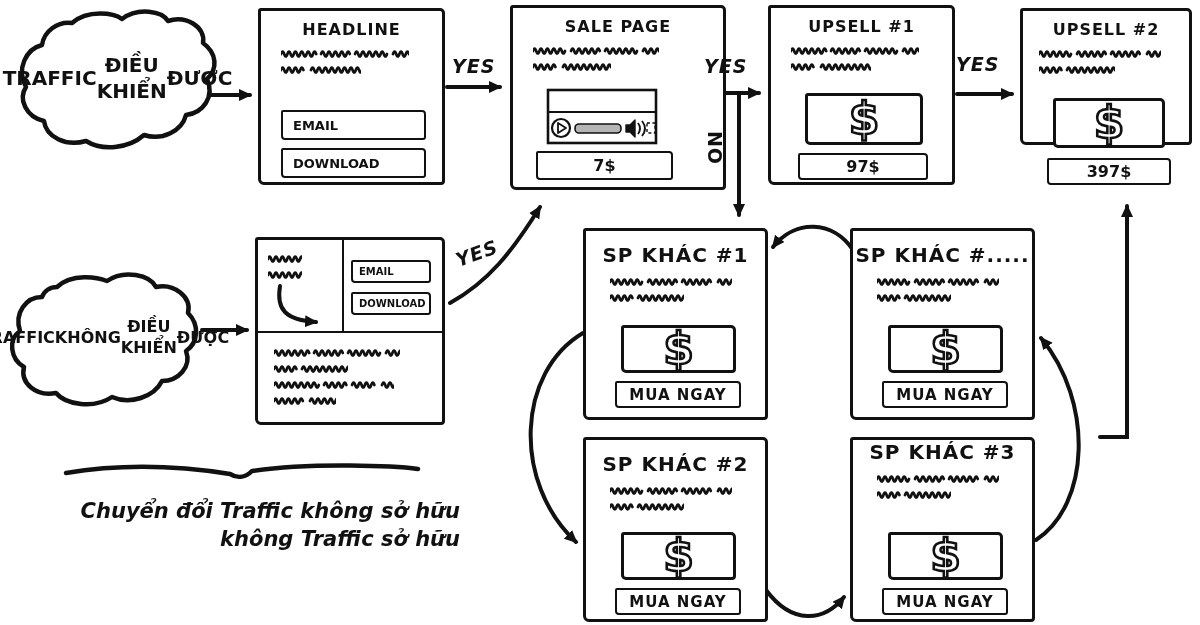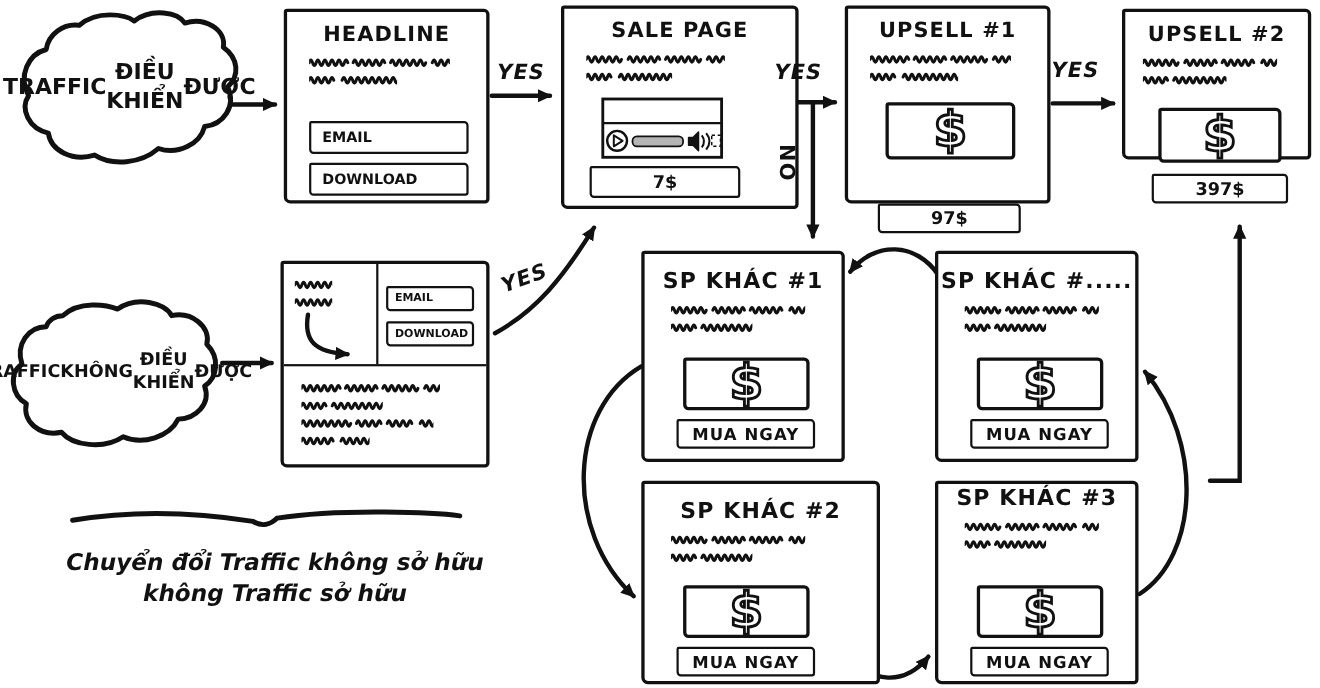--- a/index.html
+++ b/index.html
@@ -7,21 +7,21 @@
     width:1200px;height:625px;position:relative;background:#ffffff;
     font-family:"DejaVu Sans", sans-serif;color:#111;overflow:hidden;
   }
   .abs{position:absolute;}
   
   .hbox{
     position:absolute;background:#fff;border:3px solid #111;border-radius:3px 5px 4px 6px;
     box-sizing:border-box;
   }
   .box-title{
-    text-align:center;font-weight:bold;font-size:19px;letter-spacing:1px;margin-top:9px;
+    text-align:center;font-weight:bold;font-size:16px;letter-spacing:1px;margin-top:9px;
   }
   .sq{height:10px;margin:6px 0 0 0;}
   .sq-wrap{padding:4px 0 0 20px;}
   .field{
     position:absolute;border:2.5px solid #111;border-radius:2px 4px 3px 4px;background:#fff;
     font-weight:bold;box-sizing:border-box;display:flex;align-items:center;
   }
   .field.center{justify-content:center;}
   .field.left{justify-content:flex-start;padding-left:10px;}
   .price{font-size:16px;}
@@ -35,21 +35,21 @@
     color:#fff;-webkit-text-stroke:2.6px #111;text-stroke:2.6px #111;
   }
   .blob-text{
     position:absolute;inset:0;display:flex;align-items:center;
     justify-content:center;text-align:center;font-weight:bold;
   }
   .flow-label{
     position:absolute;font-weight:bold;font-size:19px;font-style:italic;letter-spacing:1px;
   }
   .caption{
-    position:absolute;left:40px;top:497px;width:420px;text-align:center;
+    position:absolute;left:40px;top:497px;width:420px;text-align:right;
     font-weight:bold;font-style:italic;font-size:21px;line-height:1.35;
   }
   svg{display:block;}
 </style>
 </head>
 <body>
 
 <svg class="abs" style="left:0;top:0;pointer-events:none;" width="1200" height="625" viewBox="0 0 1200 625">
   <defs>
     <marker id="ah" markerUnits="userSpaceOnUse" markerWidth="16" markerHeight="14" refX="11" refY="6" orient="auto">
@@ -175,21 +175,21 @@
     <div class="sq">
         <svg width="80" height="10">
           <path d="M 0 5 q 1.6 -5 3.2 0 q 1.6 5 3.2 0 q 1.6 -5 3.2 0 q 1.6 5 3.2 0 q 1.6 -5 3.2 0 q 1.6 5 3.2 0 q 1.6 -5 3.2 0" fill="none" stroke="#111111" stroke-width="2.7" stroke-linecap="round"></path>
           <path d="M 30 5 q 1.6 -5 3.2 0 q 1.6 5 3.2 0 q 1.6 -5 3.2 0 q 1.6 5 3.2 0 q 1.6 -5 3.2 0 q 1.6 5 3.2 0 q 1.6 -5 3.2 0 q 1.6 5 3.2 0 q 1.6 -5 3.2 0 q 1.6 5 3.2 0 q 1.6 -5 3.2 0 q 1.6 5 3.2 0 q 1.6 -5 3.2 0 q 1.6 5 3.2 0 q 1.6 -5 3.2 0 q 1.6 5 3.2 0" fill="none" stroke="#111111" stroke-width="2.7" stroke-linecap="round"></path>
         </svg>
       </div>
   </div>
   <div class="dollar-box" style="left:34px;top:85px;width:118px;height:52px;">
     <span class="dollar">$</span>
   </div>
-  <div class="field center price" style="left:27px;top:145px;width:130px;height:27px;margin-top:32px;">
+  <div class="field center price" style="left:27px;top:145px;width:130px;height:27px;">
     <span>97$</span>
   </div>
 </div>
 
 <div class="hbox" style="left:1020px;top:8px;width:172px;height:137px;">
   <div class="box-title">UPSELL #2</div>
   <div class="sq-wrap" style="padding-left:16px;">
     <div class="sq">
         <svg width="122" height="10">
           <path d="M 0 5 q 1.6 -5 3.2 0 q 1.6 5 3.2 0 q 1.6 -5 3.2 0 q 1.6 5 3.2 0 q 1.6 -5 3.2 0 q 1.6 5 3.2 0 q 1.6 -5 3.2 0 q 1.6 5 3.2 0 q 1.6 -5 3.2 0 q 1.6 5 3.2 0" fill="none" stroke="#111111" stroke-width="2.7" stroke-linecap="round"></path>
@@ -317,21 +317,21 @@
       </div>
   </div>
   <div class="dollar-box" style="left:35px;top:94px;width:115px;height:48px;">
     <span class="dollar">$</span>
   </div>
   <div class="field center cta" style="left:29px;top:150px;width:126px;height:27px;">
     <span>MUA NGAY</span>
   </div>
 </div>
 
-<div class="hbox" style="left:583px;top:437px;width:217px;height:185px;">
+<div class="hbox" style="left:583px;top:437px;width:185px;height:185px;">
   <div class="box-title" style="font-size:20px;margin-top:12px;">SP KHÁC #2</div>
   <div class="sq-wrap" style="padding-left:24px;">
     <div class="sq">
         <svg width="122" height="10">
           <path d="M 0 5 q 1.6 -5 3.2 0 q 1.6 5 3.2 0 q 1.6 -5 3.2 0 q 1.6 5 3.2 0 q 1.6 -5 3.2 0 q 1.6 5 3.2 0 q 1.6 -5 3.2 0 q 1.6 5 3.2 0 q 1.6 -5 3.2 0 q 1.6 5 3.2 0" fill="none" stroke="#111111" stroke-width="2.7" stroke-linecap="round"></path>
           <path d="M 38 5 q 1.6 -5 3.2 0 q 1.6 5 3.2 0 q 1.6 -5 3.2 0 q 1.6 5 3.2 0 q 1.6 -5 3.2 0 q 1.6 5 3.2 0 q 1.6 -5 3.2 0 q 1.6 5 3.2 0 q 1.6 -5 3.2 0" fill="none" stroke="#111111" stroke-width="2.7" stroke-linecap="round"></path>
           <path d="M 72 5 q 1.6 -5 3.2 0 q 1.6 5 3.2 0 q 1.6 -5 3.2 0 q 1.6 5 3.2 0 q 1.6 -5 3.2 0 q 1.6 5 3.2 0 q 1.6 -5 3.2 0 q 1.6 5 3.2 0 q 1.6 -5 3.2 0" fill="none" stroke="#111111" stroke-width="2.7" stroke-linecap="round"></path>
           <path d="M 108 5 q 1.6 -5 3.2 0 q 1.6 5 3.2 0 q 1.6 -5 3.2 0 q 1.6 5 3.2 0 q 1.6 -5 3.2 0" fill="none" stroke="#111111" stroke-width="2.7" stroke-linecap="round"></path>
         </svg>
       </div>

